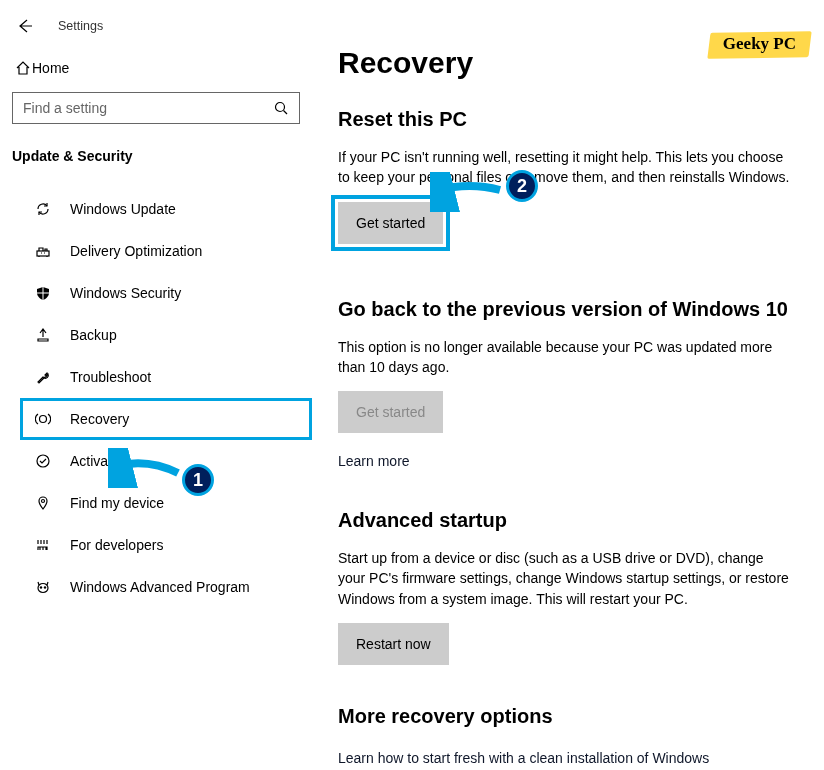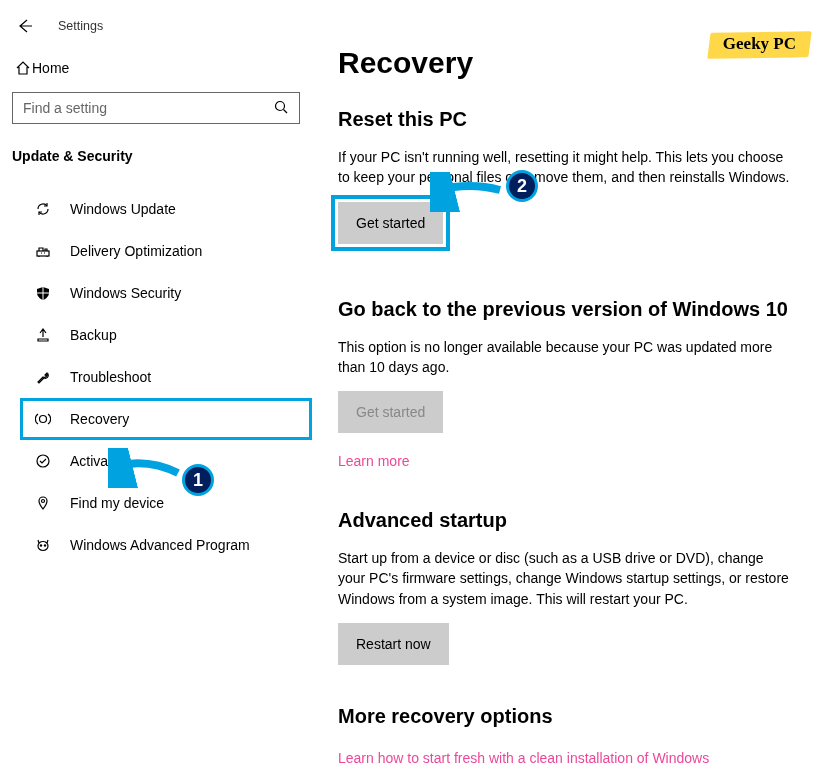--- a/index.html
+++ b/index.html
@@ -43,21 +43,21 @@
       align-items: center;
       padding: 10px 14px 16px 14px;
       gap: 0;
       cursor: pointer;
     }
     .home-row .icon-slot { width: 18px; display:flex; align-items:center; justify-content:center; }
     .search-box {
       margin: 0 12px 16px 12px;
       border: 1px solid #666;
       display: flex;
-      align-items: flex-start;
+      align-items: center;
       padding: 7px 10px;
     }
     .search-input {
       flex: 1;
       border: none;
       outline: none;
       font-size: 14px;
       color: #000;
       background: transparent;
     }
@@ -123,21 +123,21 @@
     .btn.disabled {
       background: #ccc;
       color: #888;
       cursor: default;
     }
     .btn.highlighted {
       outline: 4px solid #00a3e0;
       outline-offset: 3px;
     }
     .link {
-      color: #ec4899;
+      color: #0f172a;
       font-size: 14px;
       text-decoration: none;
       display: inline-block;
       margin-top: 20px;
       cursor: pointer;
     }
     
     .arrow-svg { position: absolute; pointer-events: none; }
     .callout-circle {
       position: absolute;
@@ -283,20 +283,28 @@
     <div class="nav-item">
       <span class="icon-slot">
         <svg width="16" height="16" viewBox="0 0 16 16">
             <path class="ic" d="M8 2a4 4 0 0 1 4 4c0 3-4 8-4 8s-4-5-4-8a4 4 0 0 1 4-4z"></path>
             <circle class="ic" cx="8" cy="6" r="1.5"></circle>
           </svg>
       </span>
       <span>Find my device</span>
     </div>
 
+    <div class="nav-item">
+      <span class="icon-slot">
+        <svg width="16" height="16" viewBox="0 0 16 16">
+            <path class="ic" d="M3 3v4M6 3v4M9 3v4M12 3v4M3 13v-3h9v3M5 10v3M8 10v3M11 10v3"></path>
+          </svg>
+      </span>
+      <span>For developers</span>
+    </div>
 
     <div class="nav-item">
       <span class="icon-slot">
         <svg width="16" height="16" viewBox="0 0 16 16">
             <ellipse class="ic" cx="8" cy="9" rx="5" ry="4.5"></ellipse>
             <circle cx="6" cy="8.5" r="1.2" fill="#000"></circle>
             <circle cx="10" cy="8.5" r="1.2" fill="#000"></circle>
             <path class="ic" d="M4 6 L3 3 M12 6 L13 3"></path>
           </svg>
       </span>

